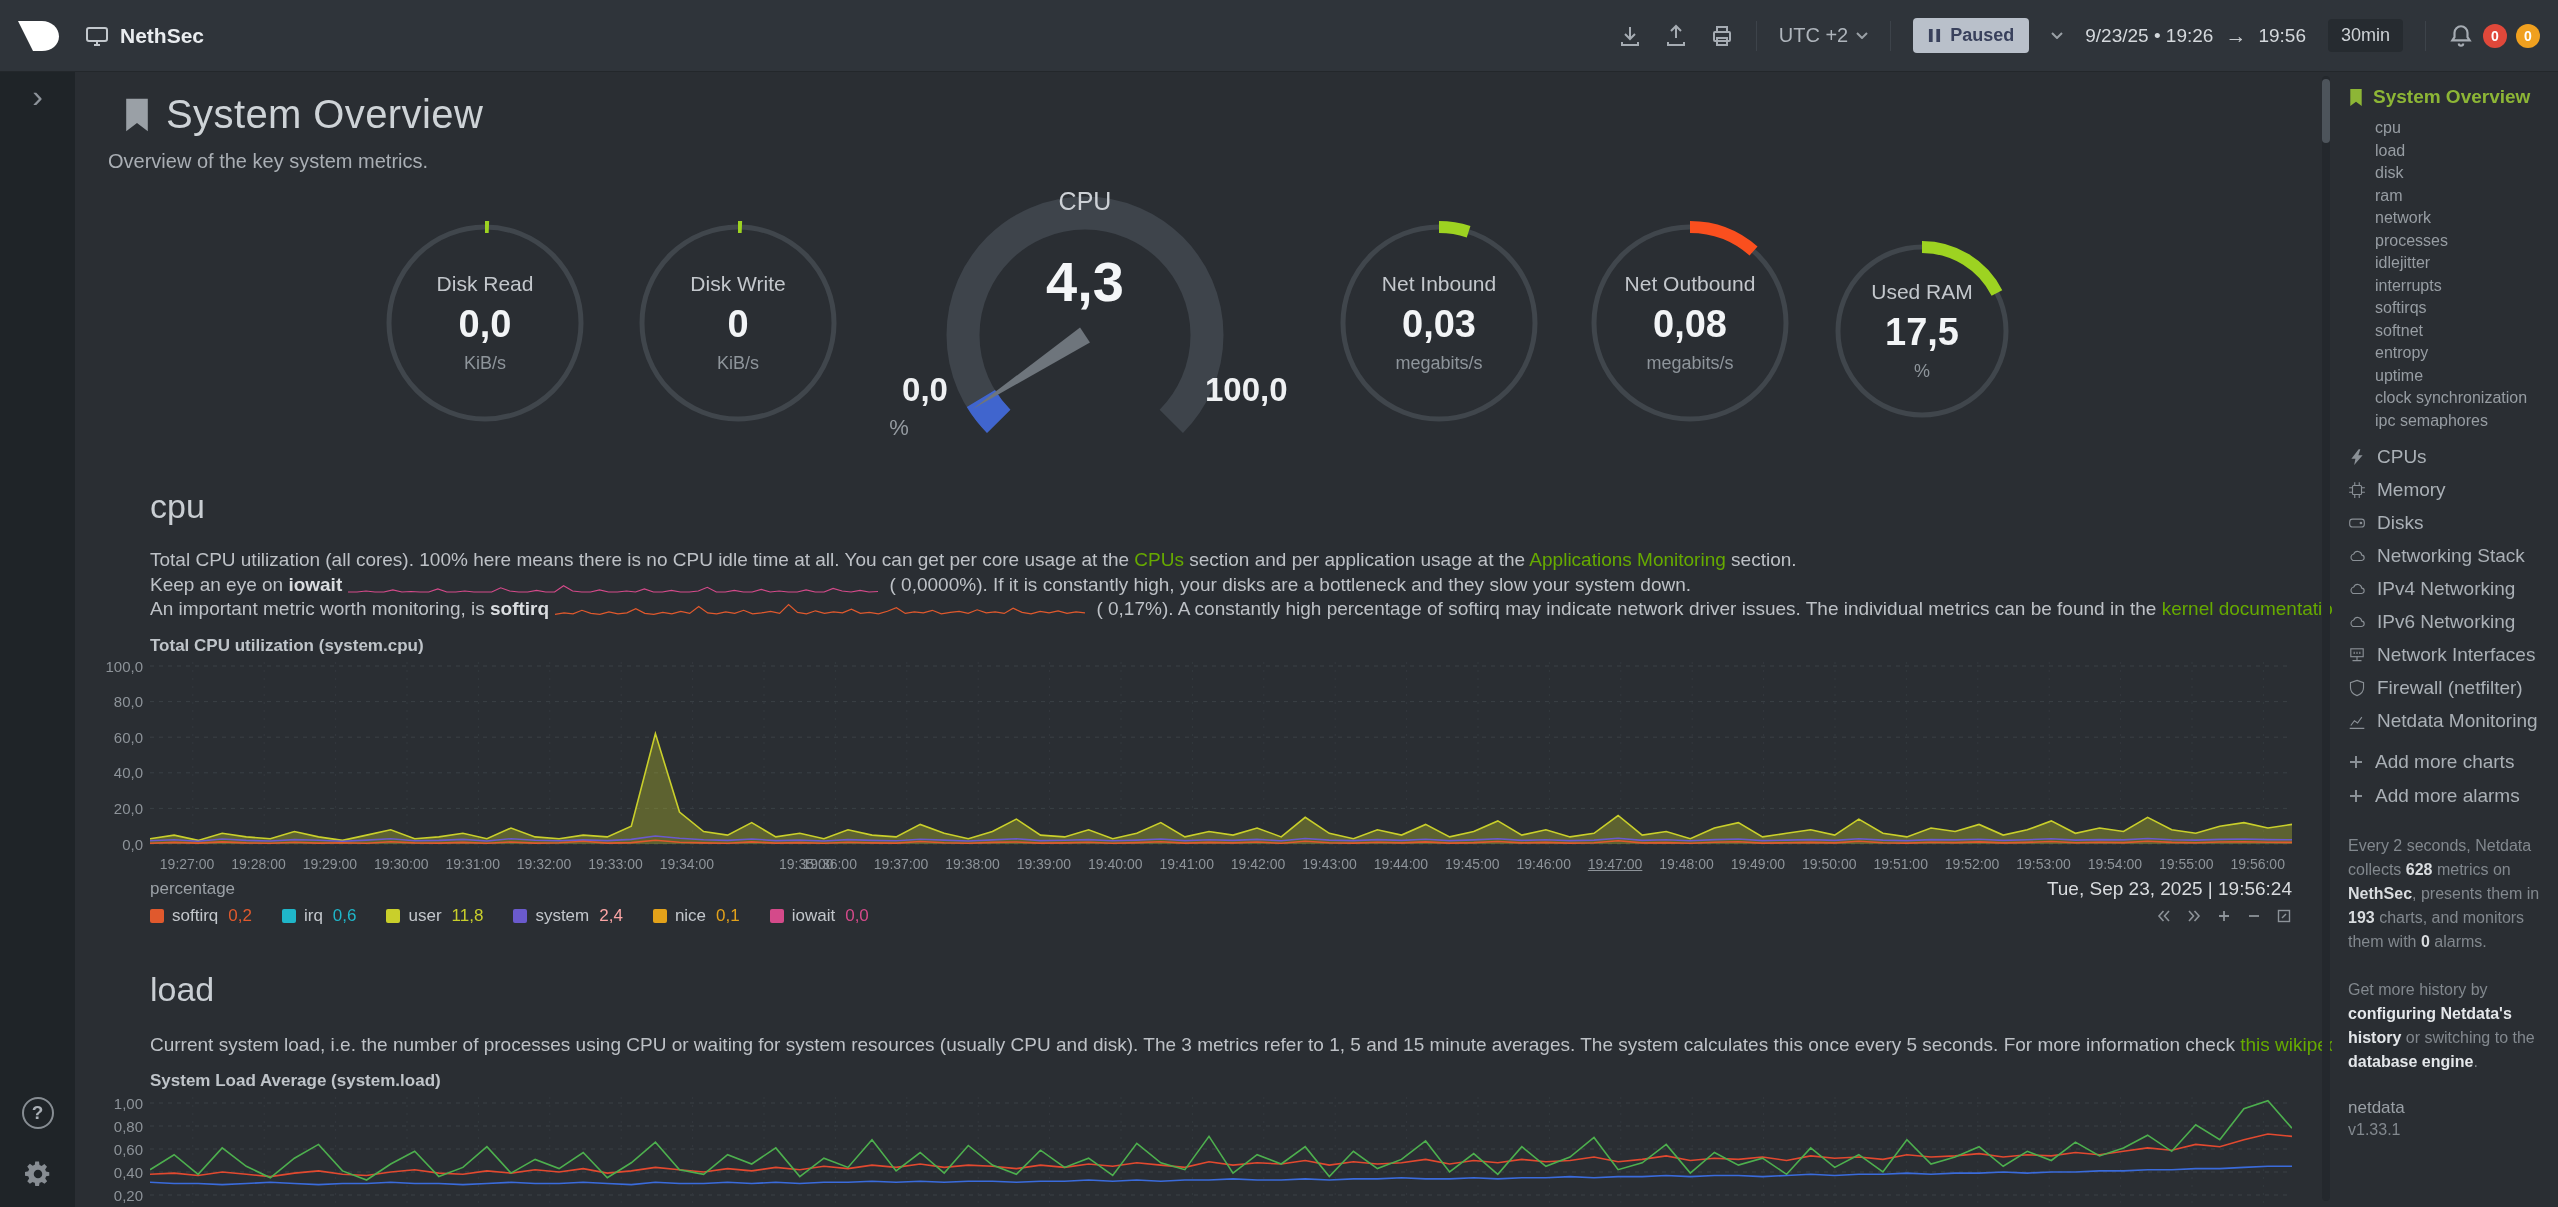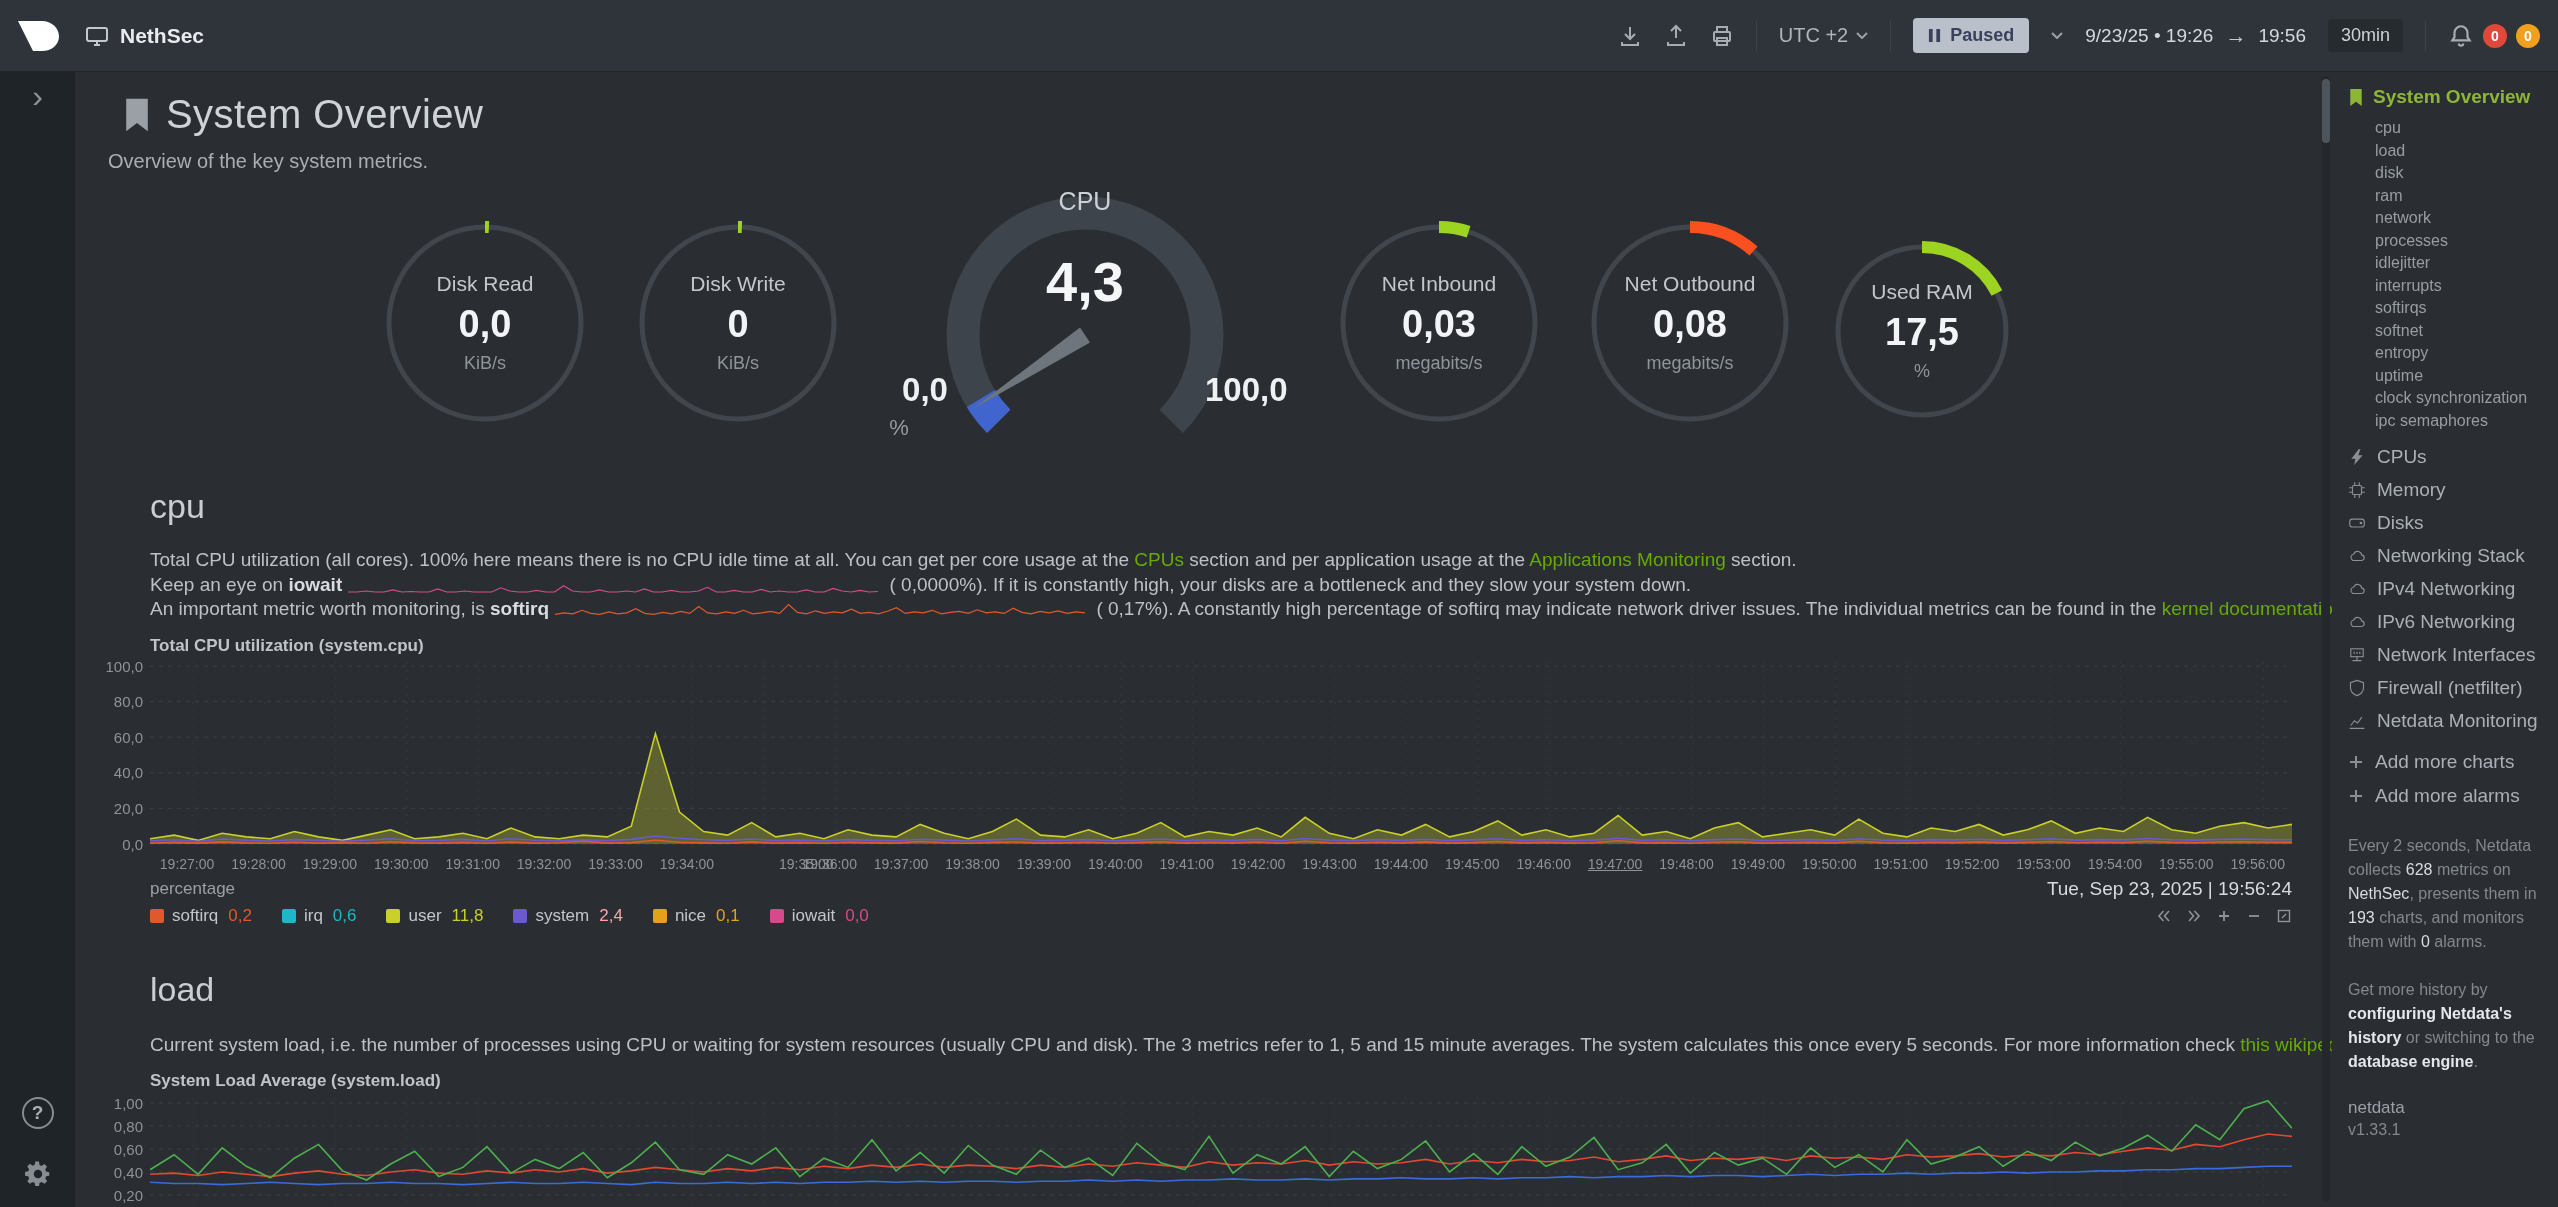--- a/index.html
+++ b/index.html
@@ -104,21 +104,21 @@
   .side-active .s-bm{display:flex;color:#8db636}
   .side-sub{margin:11px 0 0 27px;display:flex;flex-direction:column;gap:5.5px}
   .side-sub div{font-size:16px;color:#979da3;line-height:17px;cursor:pointer}
   .side-secs{margin-top:17px;display:flex;flex-direction:column;gap:11px}
   .side-sec{display:flex;align-items:center;gap:11px;font-size:19px;color:#aab0b6;cursor:pointer}
   .side-sec .s-ic{display:flex;color:#8a9096;flex:none}
   .side-actions{margin-top:19px;display:flex;flex-direction:column;gap:12px}
   .side-action{display:flex;align-items:center;gap:11px;font-size:19px;color:#aab0b6;cursor:pointer}
   .side-action .s-ic{display:flex;color:#8a9096}
   .side-info{margin-top:27px;font-size:16px;line-height:24px;color:#82888e;width:192px}
-  .side-info b{color:#d9dcdf;font-weight:400}
+  .side-info b{color:#d9dcdf;font-weight:700}
   .side-history{margin-top:24px;font-size:16px;line-height:24px;color:#82888e;width:192px}
   .side-history b{color:#e4e7ea;font-weight:700;cursor:pointer}
   .side-version{margin-top:24px}
   .side-version .name{font-weight:400;color:#9aa0a6;font-size:17px}
   .side-version .ver{color:#82888e;font-size:16px;margin-top:3px}
 </style>
 </head>
 <body>
 
 <div id="app">

